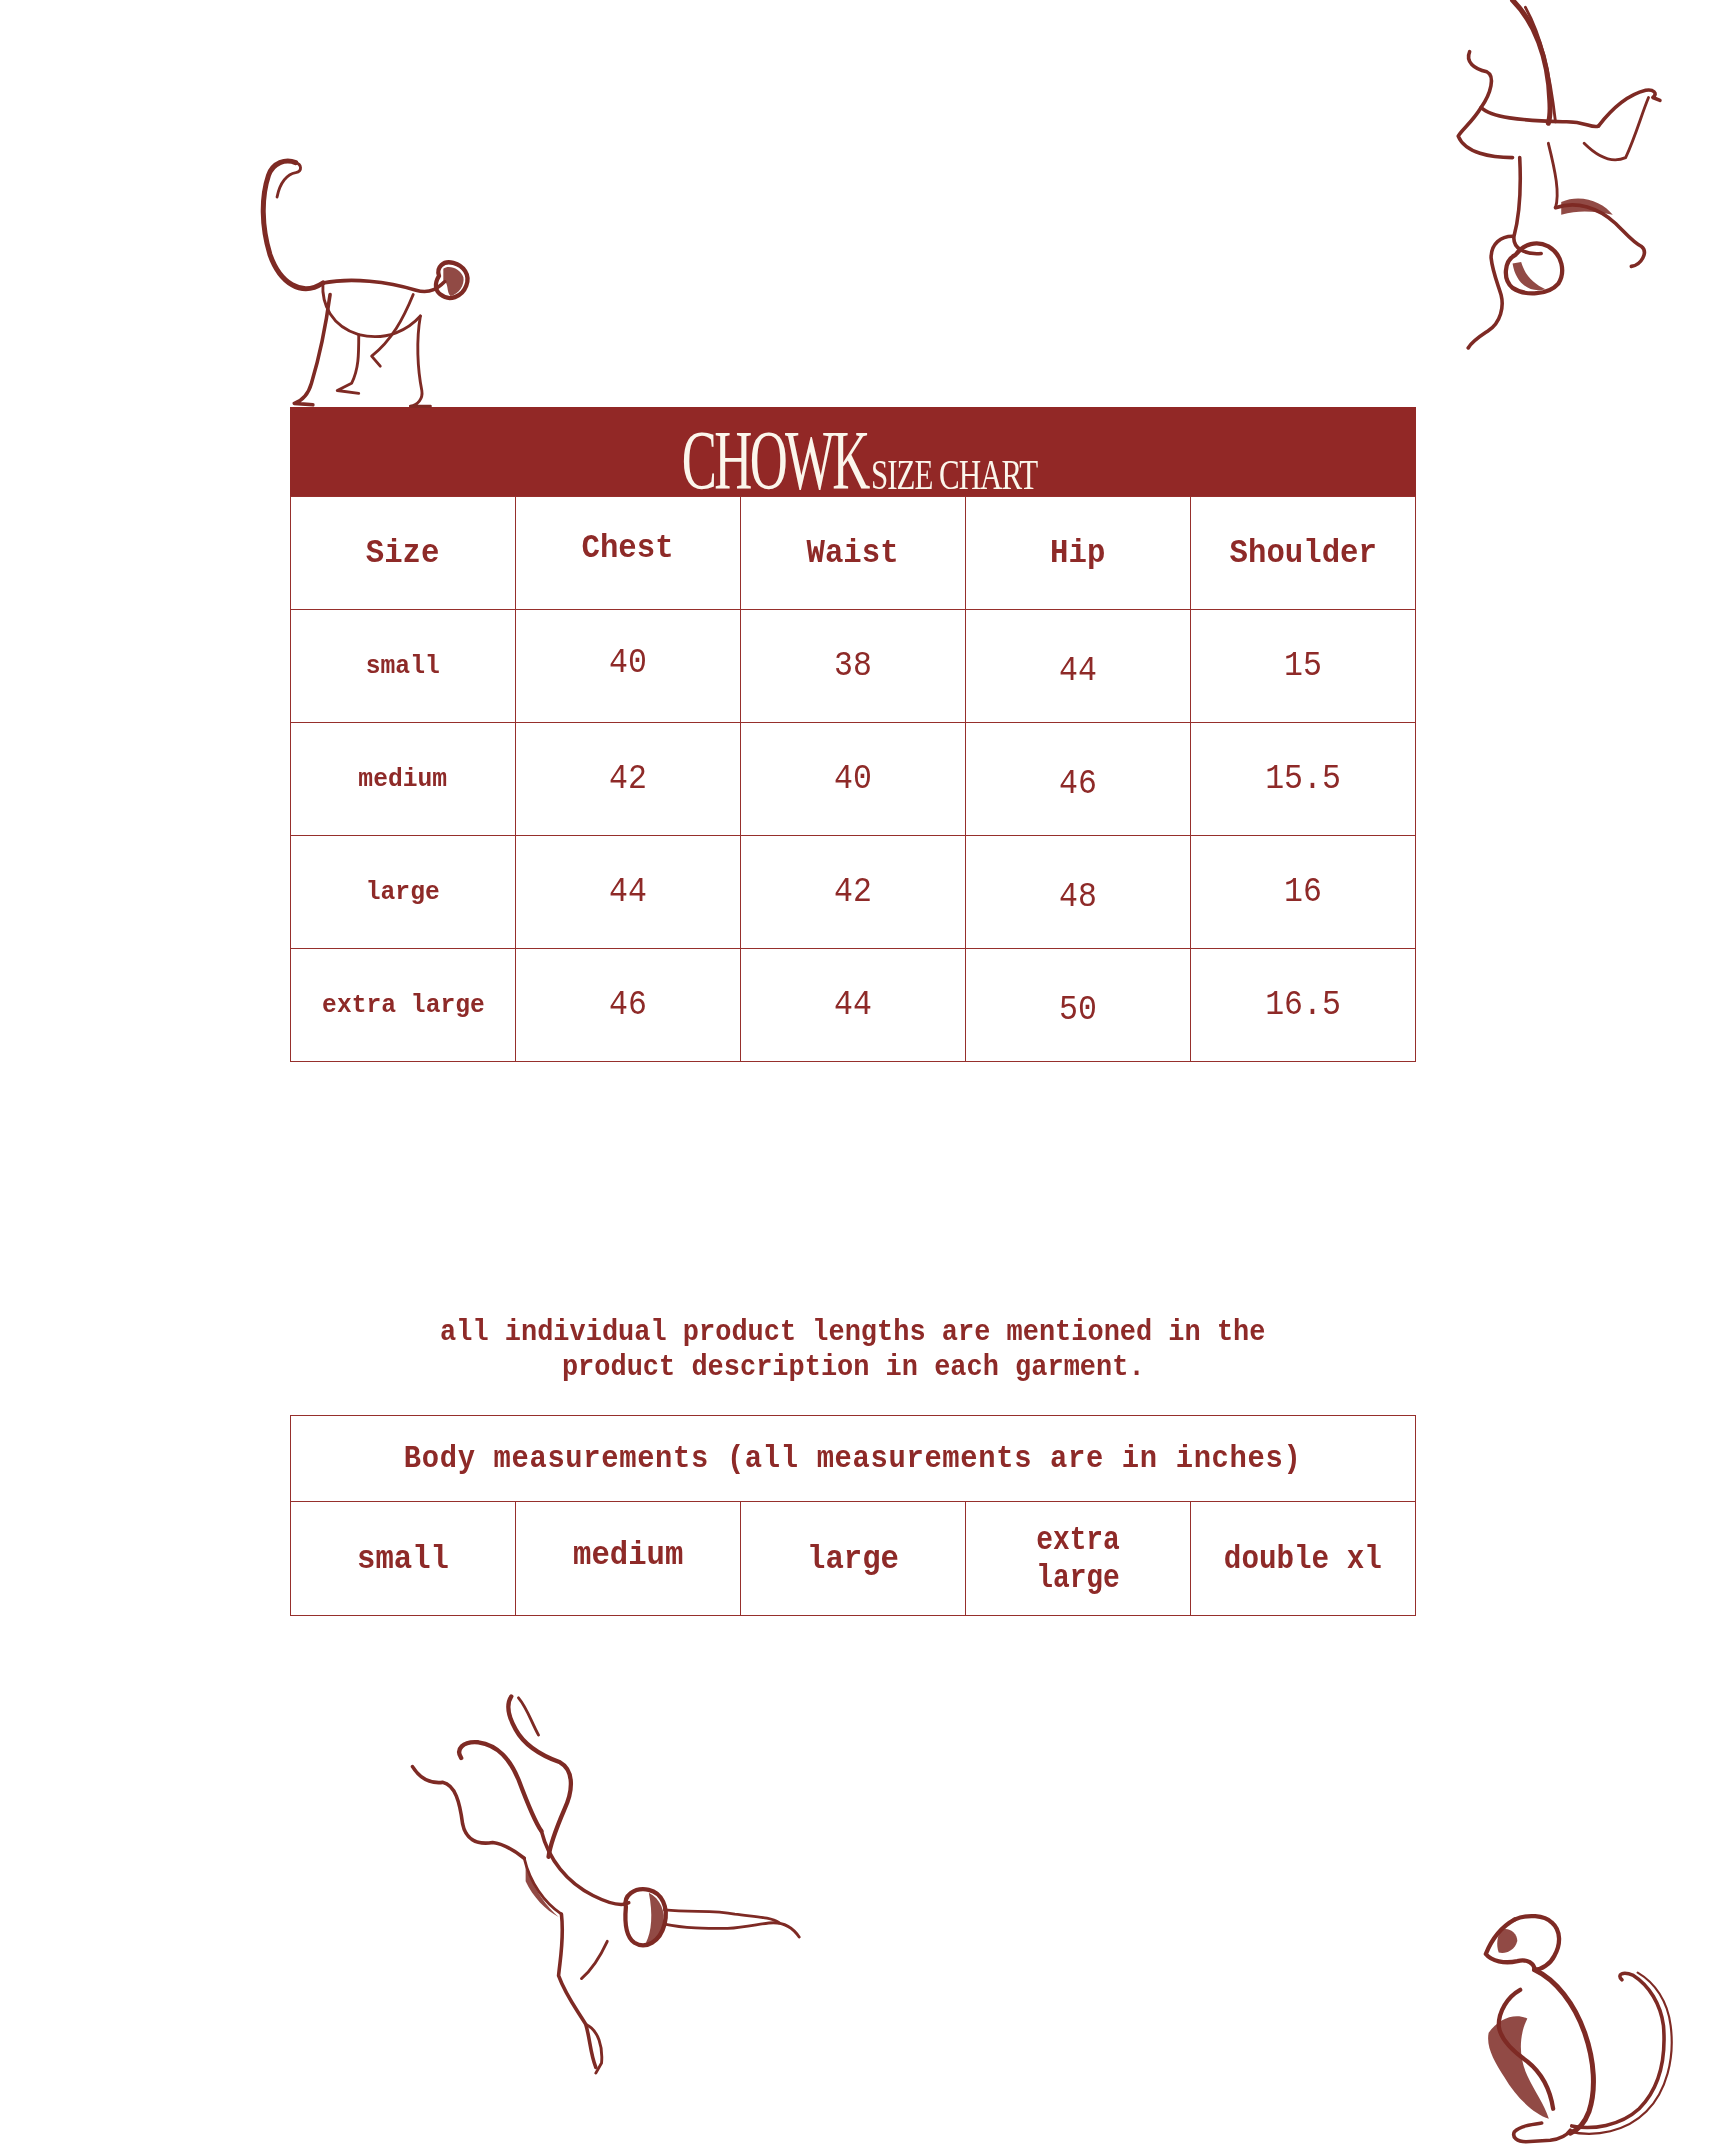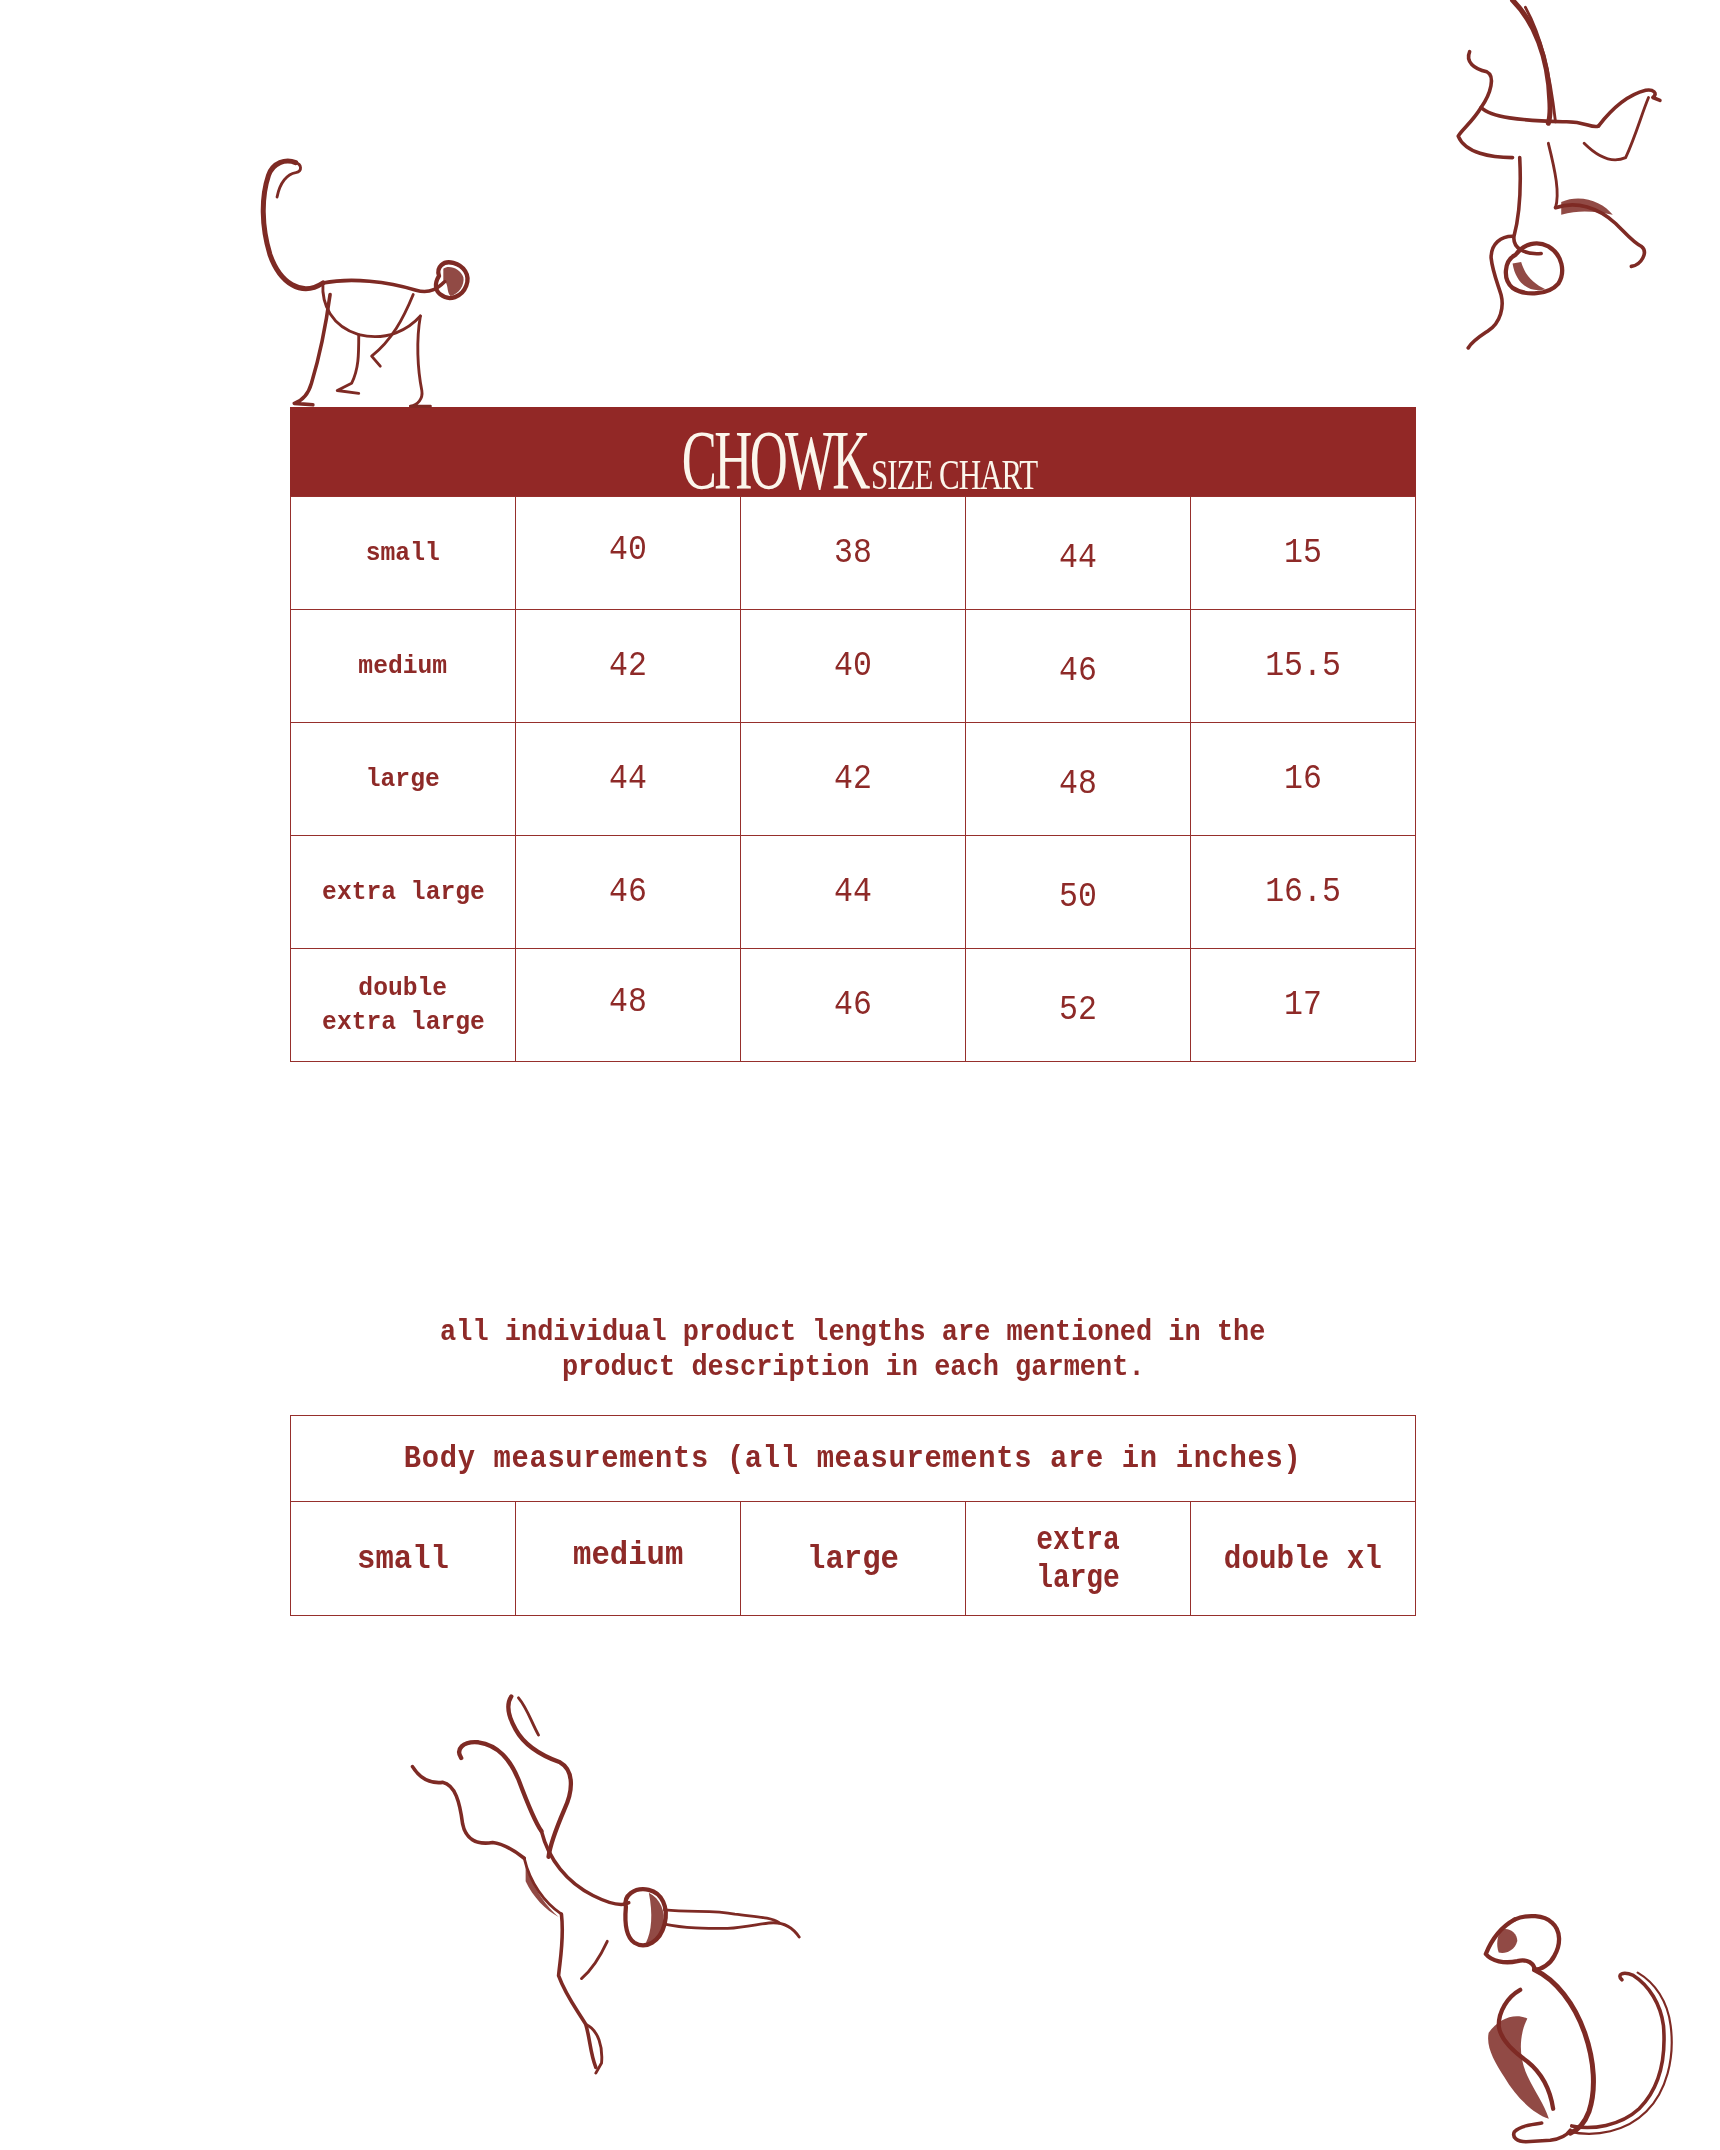--- a/index.html
+++ b/index.html
@@ -156,20 +156,27 @@
 
 <table class="size-table t1">
   <colgroup>
     <col style="width:225px">
       <col style="width:225px">
       <col style="width:225px">
       <col style="width:225px">
       <col style="width:225px">
   </colgroup>
   <tbody>
+  <tr class="head-row">
+    <td class="col-head"><span>Size</span></td>
+    <td class="col-head"><span style="position:relative;top:-4.3px">Chest</span></td>
+    <td class="col-head"><span>Waist</span></td>
+    <td class="col-head"><span>Hip</span></td>
+    <td class="col-head"><span>Shoulder</span></td>
+  </tr>
   <tr class="data-row">
     <td class="size-label"><span>small</span></td>
     <td class="num high"><span>40</span></td>
     <td class="num"><span>38</span></td>
     <td class="num low"><span>44</span></td>
     <td class="num"><span>15</span></td>
   </tr>
   <tr class="data-row">
     <td class="size-label"><span>medium</span></td>
     <td class="num"><span>42</span></td>
@@ -183,30 +190,20 @@
     <td class="num"><span>42</span></td>
     <td class="num low"><span>48</span></td>
     <td class="num"><span>16</span></td>
   </tr>
   <tr class="data-row">
     <td class="size-label"><span>extra large</span></td>
     <td class="num"><span>46</span></td>
     <td class="num"><span>44</span></td>
     <td class="num low"><span>50</span></td>
     <td class="num"><span>16.5</span></td>
-  </tr>
-  <tr class="data-row">
-    <td class="size-label">
-      <span>double</span><br>
-      <span>extra large</span>
-    </td>
-    <td class="num high"><span>48</span></td>
-    <td class="num"><span>46</span></td>
-    <td class="num low"><span>52</span></td>
-    <td class="num"><span>17</span></td>
   </tr>
 </tbody>
   </table>
 
 <div class="note">
   <span>all individual product lengths are mentioned in the</span><br>
   <span>product description in each garment.</span>
 </div>
 
 <table class="size-table t2">

